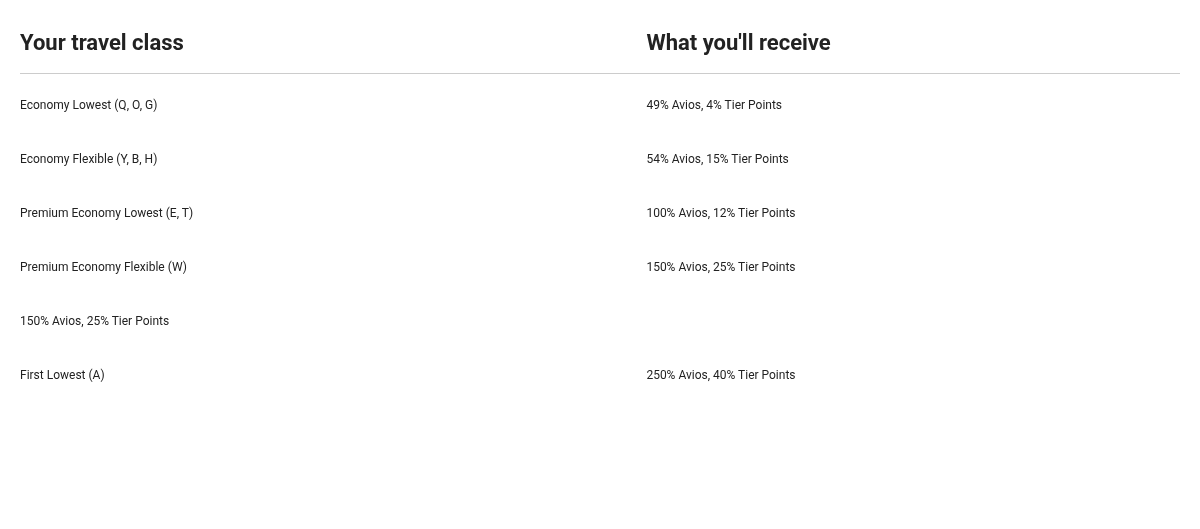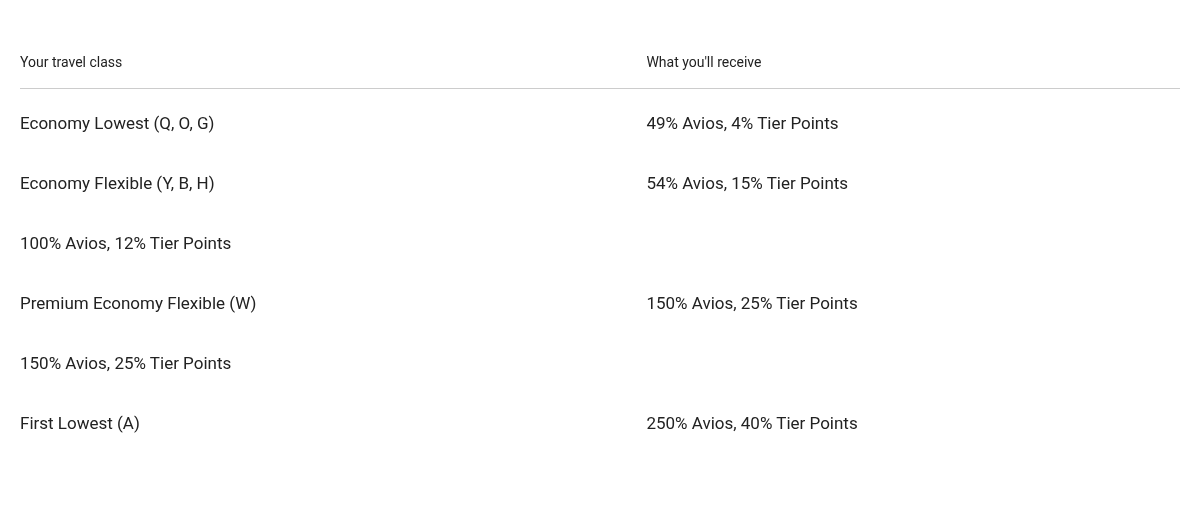--- a/index.html
+++ b/index.html
@@ -24,32 +24,31 @@
       margin-bottom: 4px;
     }
     .col-left {
       width: 54%;
       padding-left: 0;
     }
     .col-right {
       width: 46%;
     }
     .header-cell {
-      font-size: 14px;
+      font-size: 22px;
       color: #222;
-      font-weight: 400;
-      margin-top: 24px;
+      font-weight: 700;
     }
     .data-row {
       display: flex;
       padding-top: 20px;
       padding-bottom: 20px;
     }
     .data-cell {
-      font-size: 17px;
+      font-size: 12px;
       color: #222;
       font-weight: 400;
     }
   </style>
 </head>
 <body>
 
 <div class="table">
   <div class="header-row">
     <div class="col-left header-cell">Your travel class</div>
@@ -58,20 +57,21 @@
 
   <div class="data-row">
     <div class="col-left data-cell">Economy Lowest (Q, O, G)</div>
     <div class="col-right data-cell">49% Avios, 4% Tier Points</div>
   </div>
   <div class="data-row">
     <div class="col-left data-cell">Economy Flexible (Y, B, H)</div>
     <div class="col-right data-cell">54% Avios, 15% Tier Points</div>
   </div>
   <div class="data-row">
+    <div class="col-left data-cell">Premium Economy Lowest (E, T)</div>
     <div class="col-right data-cell">100% Avios, 12% Tier Points</div>
   </div>
   <div class="data-row">
     <div class="col-left data-cell">Premium Economy Flexible (W)</div>
     <div class="col-right data-cell">150% Avios, 25% Tier Points</div>
   </div>
   <div class="data-row">
     <div class="col-right data-cell">150% Avios, 25% Tier Points</div>
   </div>
   <div class="data-row">

